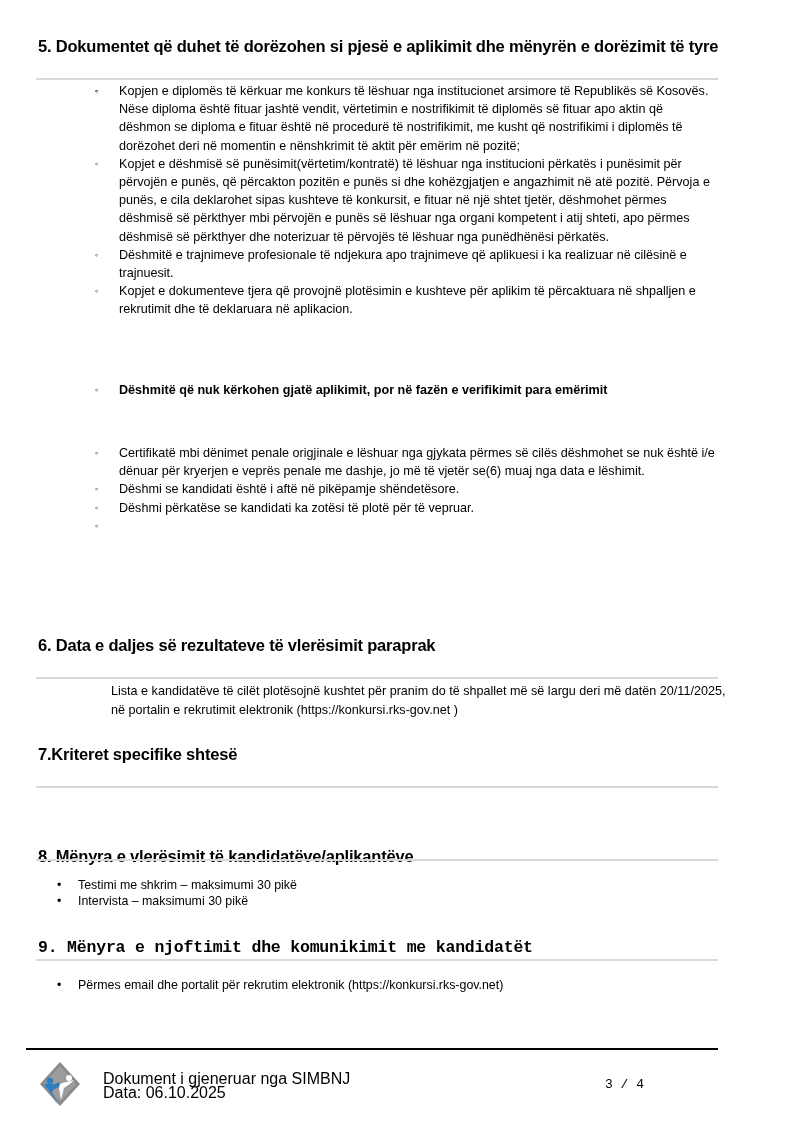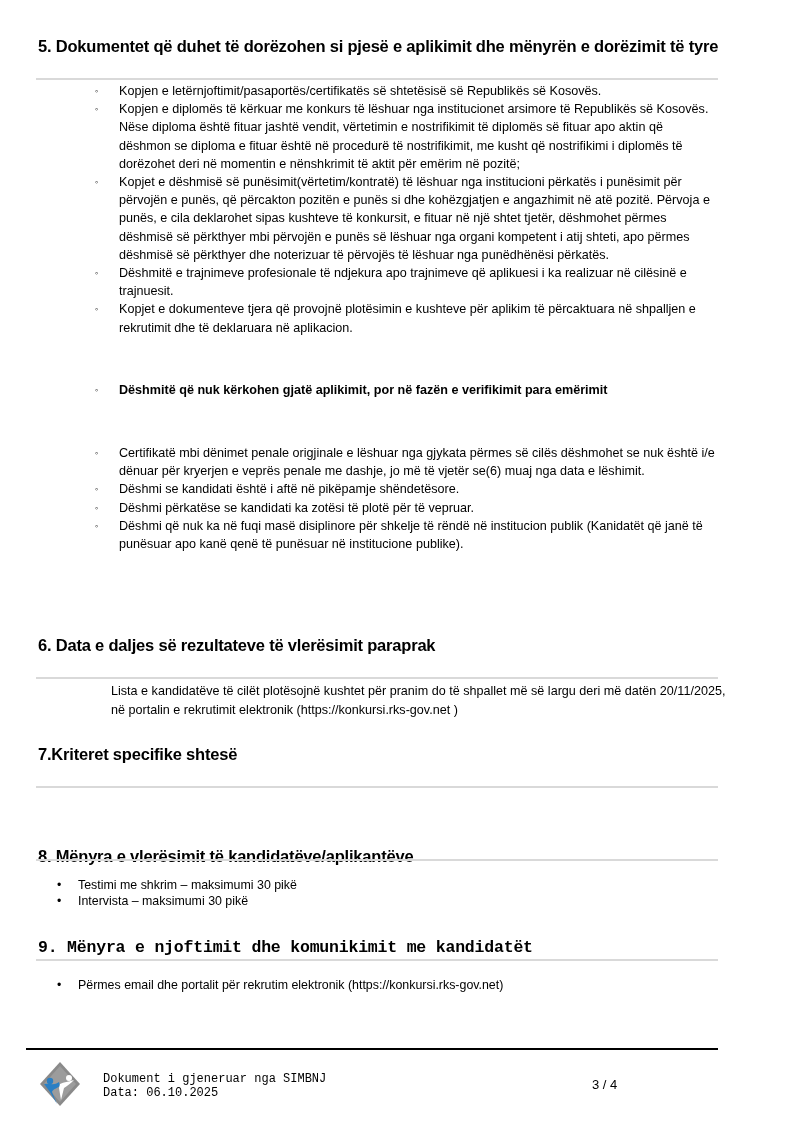--- a/index.html
+++ b/index.html
@@ -21,49 +21,49 @@
     .bold-item span.t { padding-left: 24px; }
     .para { position: absolute; left: 79px; width: 630px;
       font-family: "Liberation Sans", sans-serif; font-size: 12.6px; line-height: 18.5px; }
     .dot-list { position: absolute; left: 57px; width: 640px; margin: 0; padding: 0; list-style: none;
       font-family: "Liberation Sans", sans-serif; font-size: 12.4px; line-height: 16px; }
     .dot-list li { position: relative; padding-left: 21px; }
     .dot-list li .b { position: absolute; left: 0; top: 0; }
     .footer-line { position: absolute; left: 26px; top: 1048px; width: 692px; height: 2px; background: #000; }
     .logo { position: absolute; left: 40px; top: 1062px; width: 40px; height: 44px; }
     .footer-text { position: absolute; left: 103px; top: 1072px;
-      font-family: Liberation Mono, monospace; font-size: 12px; line-height: 14px; }
-    .page-num { position: absolute; left: 592px; top: 1077px;
-      font-family: Liberation Sans, sans-serif; font-size: 13px; }
+      font-family: Liberation Sans, sans-serif; font-size: 16px; line-height: 14px; }
+    .page-num { position: absolute; left: 605px; top: 1077px;
+      font-family: Liberation Mono, monospace; font-size: 13px; }
   </style>
 </head>
 <body>
 
 <div class="page">
 
   <div class="h" style="top:36px;">5. Dokumentet që duhet të dorëzohen si pjesë e aplikimit dhe mënyrën e dorëzimit të tyre</div>
   <div class="rule" style="top:78px;"></div>
 
   <ul class="list" style="top:82px;">
-    <li><span class="b">◦</span><span>Kopjen e letërnjoftimit/pasaportës/certifikatës së shtetësisë së Republikës së Kosovës.</span></li>
+    <li><span class="b">◦</span></li>
     <li><span class="b">◦</span><span>Kopjen e diplomës të kërkuar me konkurs të lëshuar nga institucionet arsimore të Republikës së Kosovës. Nëse diploma është fituar jashtë vendit, vërtetimin e nostrifikimit të diplomës së fituar apo aktin që dëshmon se diploma e fituar është në procedurë të nostrifikimit, me kusht që nostrifikimi i diplomës të dorëzohet deri në momentin e nënshkrimit të aktit për emërim në pozitë;</span></li>
     <li><span class="b">◦</span><span>Kopjet e dëshmisë së punësimit(vërtetim/kontratë) të lëshuar nga institucioni përkatës i punësimit për përvojën e punës, që përcakton pozitën e punës si dhe kohëzgjatjen e angazhimit në atë pozitë. Përvoja e punës, e cila deklarohet sipas kushteve të konkursit, e fituar në një shtet tjetër, dëshmohet përmes dëshmisë së përkthyer mbi përvojën e punës së lëshuar nga organi kompetent i atij shteti, apo përmes dëshmisë së përkthyer dhe noterizuar të përvojës të lëshuar nga punëdhënësi përkatës.</span></li>
     <li><span class="b">◦</span><span>Dëshmitë e trajnimeve profesionale të ndjekura apo trajnimeve që aplikuesi i ka realizuar në cilësinë e trajnuesit.</span></li>
     <li><span class="b">◦</span><span>Kopjet e dokumenteve tjera që provojnë plotësimin e kushteve për aplikim të përcaktuara në shpalljen e rekrutimit dhe të deklaruara në aplikacion.</span></li>
   </ul>
 
   <div class="bold-item" style="top:381px;">
     <span class="b">◦</span><span class="t">Dëshmitë që nuk kërkohen gjatë aplikimit, por në fazën e verifikimit para emërimit</span>
   </div>
 
   <ul class="list" style="top:444px;">
     <li><span class="b">◦</span><span>Certifikatë mbi dënimet penale origjinale e lëshuar nga gjykata përmes së cilës dëshmohet se nuk është i/e dënuar për kryerjen e veprës penale me dashje, jo më të vjetër se(6) muaj nga data e lëshimit.</span></li>
     <li><span class="b">◦</span><span>Dëshmi se kandidati është i aftë në pikëpamje shëndetësore.</span></li>
     <li><span class="b">◦</span><span>Dëshmi përkatëse se kandidati ka zotësi të plotë për të vepruar.</span></li>
-    <li><span class="b">◦</span><span>Dëshmi që nuk ka në fuqi masë disiplinore për shkelje të rëndë në institucion publik (Kanidatët që janë të punësuar apo kanë qenë të punësuar në institucione publike).</span></li>
+    <li><span class="b">◦</span></li>
   </ul>
 
   <div class="h" style="top:635px;">6. Data e daljes së rezultateve të vlerësimit paraprak</div>
   <div class="rule" style="top:677px;"></div>
   <div class="para" style="top:682px;margin-left:32px;">Lista e kandidatëve të cilët plotësojnë kushtet për pranim do të shpallet më së largu deri më datën 20/11/2025, në portalin e rekrutimit elektronik (https://konkursi.rks-gov.net )</div>
 
   <div class="h" style="top:744px;">7.Kriteret specifike shtesë</div>
   <div class="rule" style="top:786px;"></div>
 
   <div class="h" style="top:838px;margin-top:8px;">8. Mënyra e vlerësimit të kandidatëve/aplikantëve</div>

